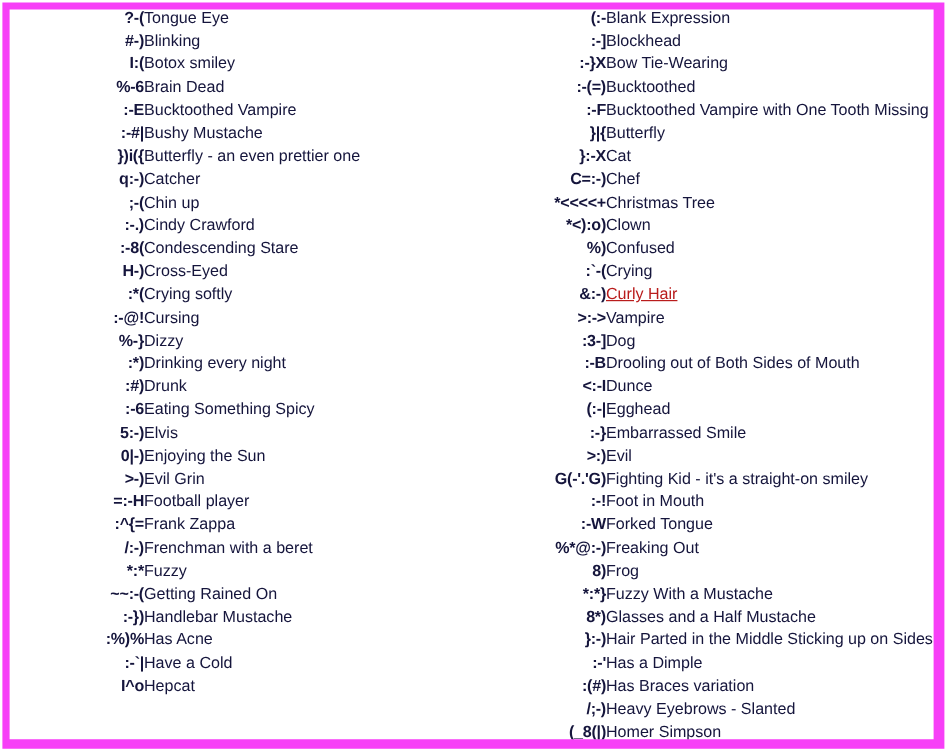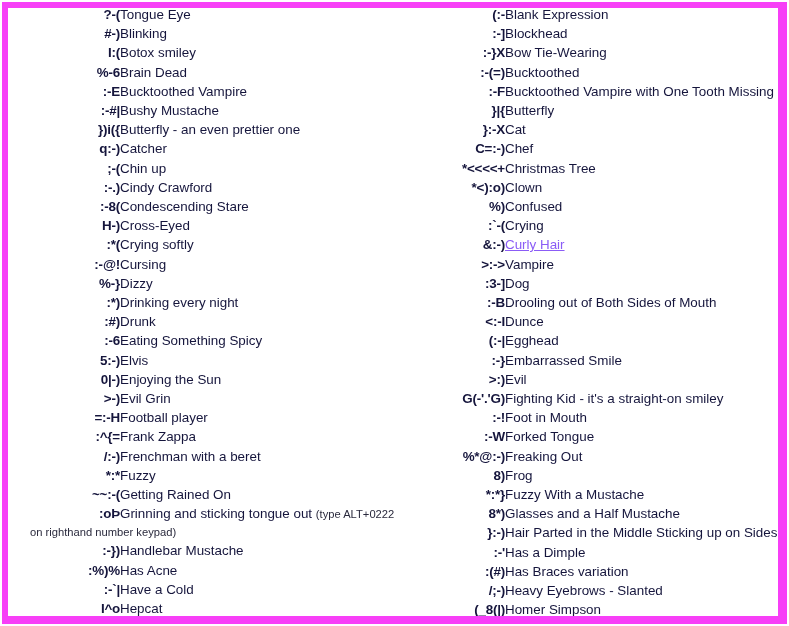--- a/index.html
+++ b/index.html
@@ -84,21 +84,21 @@
 
   .col-left  td.code { width: 112px; }
   .col-right td.code { width: 103px; }
 
   .note {
     font-size: 11.2px;
     color: #2a2a3d;
   }
 
   a.smiley-link {
-    color: #8b5cf6;
+    color: #b91c1c;
     text-decoration: underline;
   }
 
   
   tr.wrap-row td.desc { white-space: normal; }
   .wrap-note-tail {
     display: block;
     margin-left: -90px;
     font-size: 11.2px;
     line-height: 17px;
@@ -214,24 +214,20 @@
                   <td class="desc"><span>Frenchman with a beret</span></td>
                 </tr>
                 <tr>
                   <td class="code">*:*</td>
                   <td class="desc"><span>Fuzzy</span></td>
                 </tr>
                 <tr>
                   <td class="code">~~:-(</td>
                   <td class="desc"><span>Getting Rained On</span></td>
                 </tr>
-                <tr class="wrap-row">
-                  <td class="code">:oÞ</td>
-                  <td class="desc"><span>Grinning and sticking tongue out</span> <span class="note">(type ALT+0222</span><span class="wrap-note-tail">on righthand number keypad)</span></td>
-                </tr>
                 <tr>
                   <td class="code">:-})</td>
                   <td class="desc"><span>Handlebar Mustache</span></td>
                 </tr>
                 <tr>
                   <td class="code">:%)%</td>
                   <td class="desc"><span>Has Acne</span></td>
                 </tr>
                 <tr>
                   <td class="code">:-`|</td>

